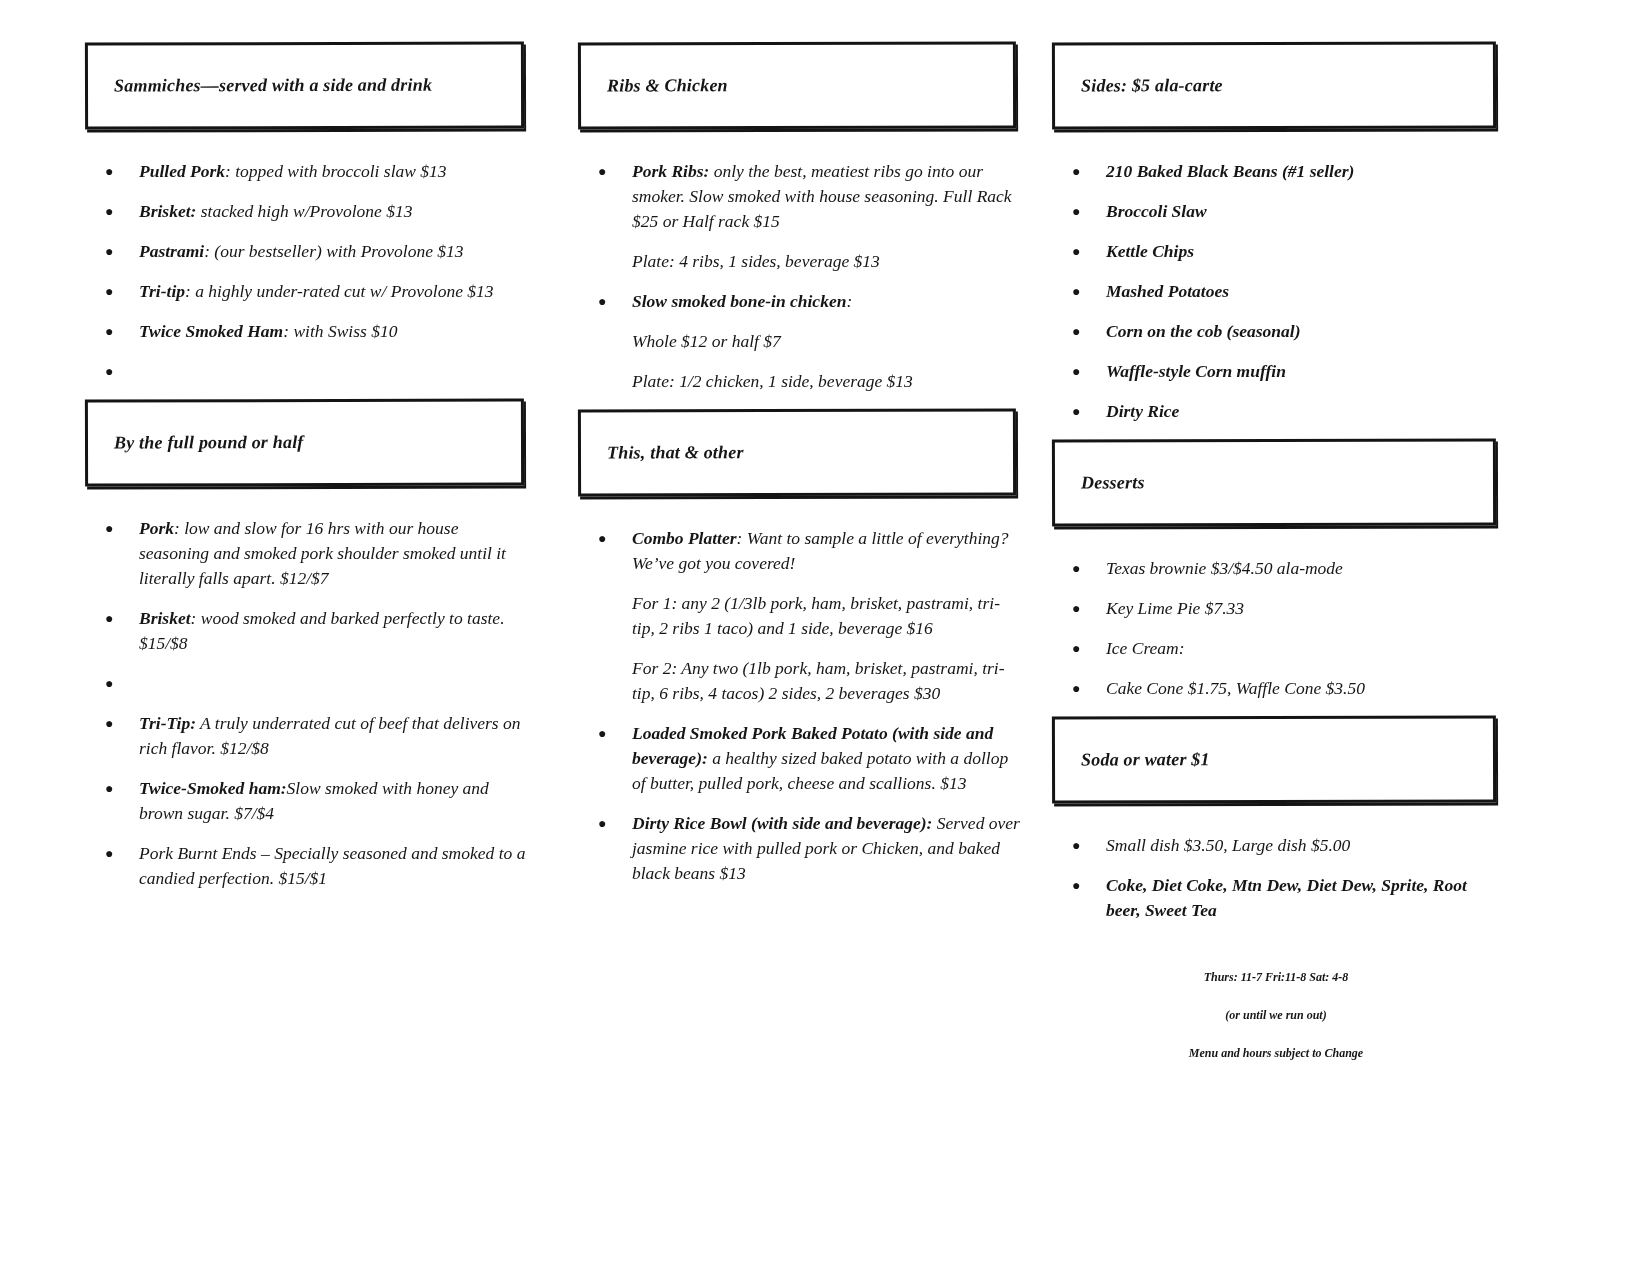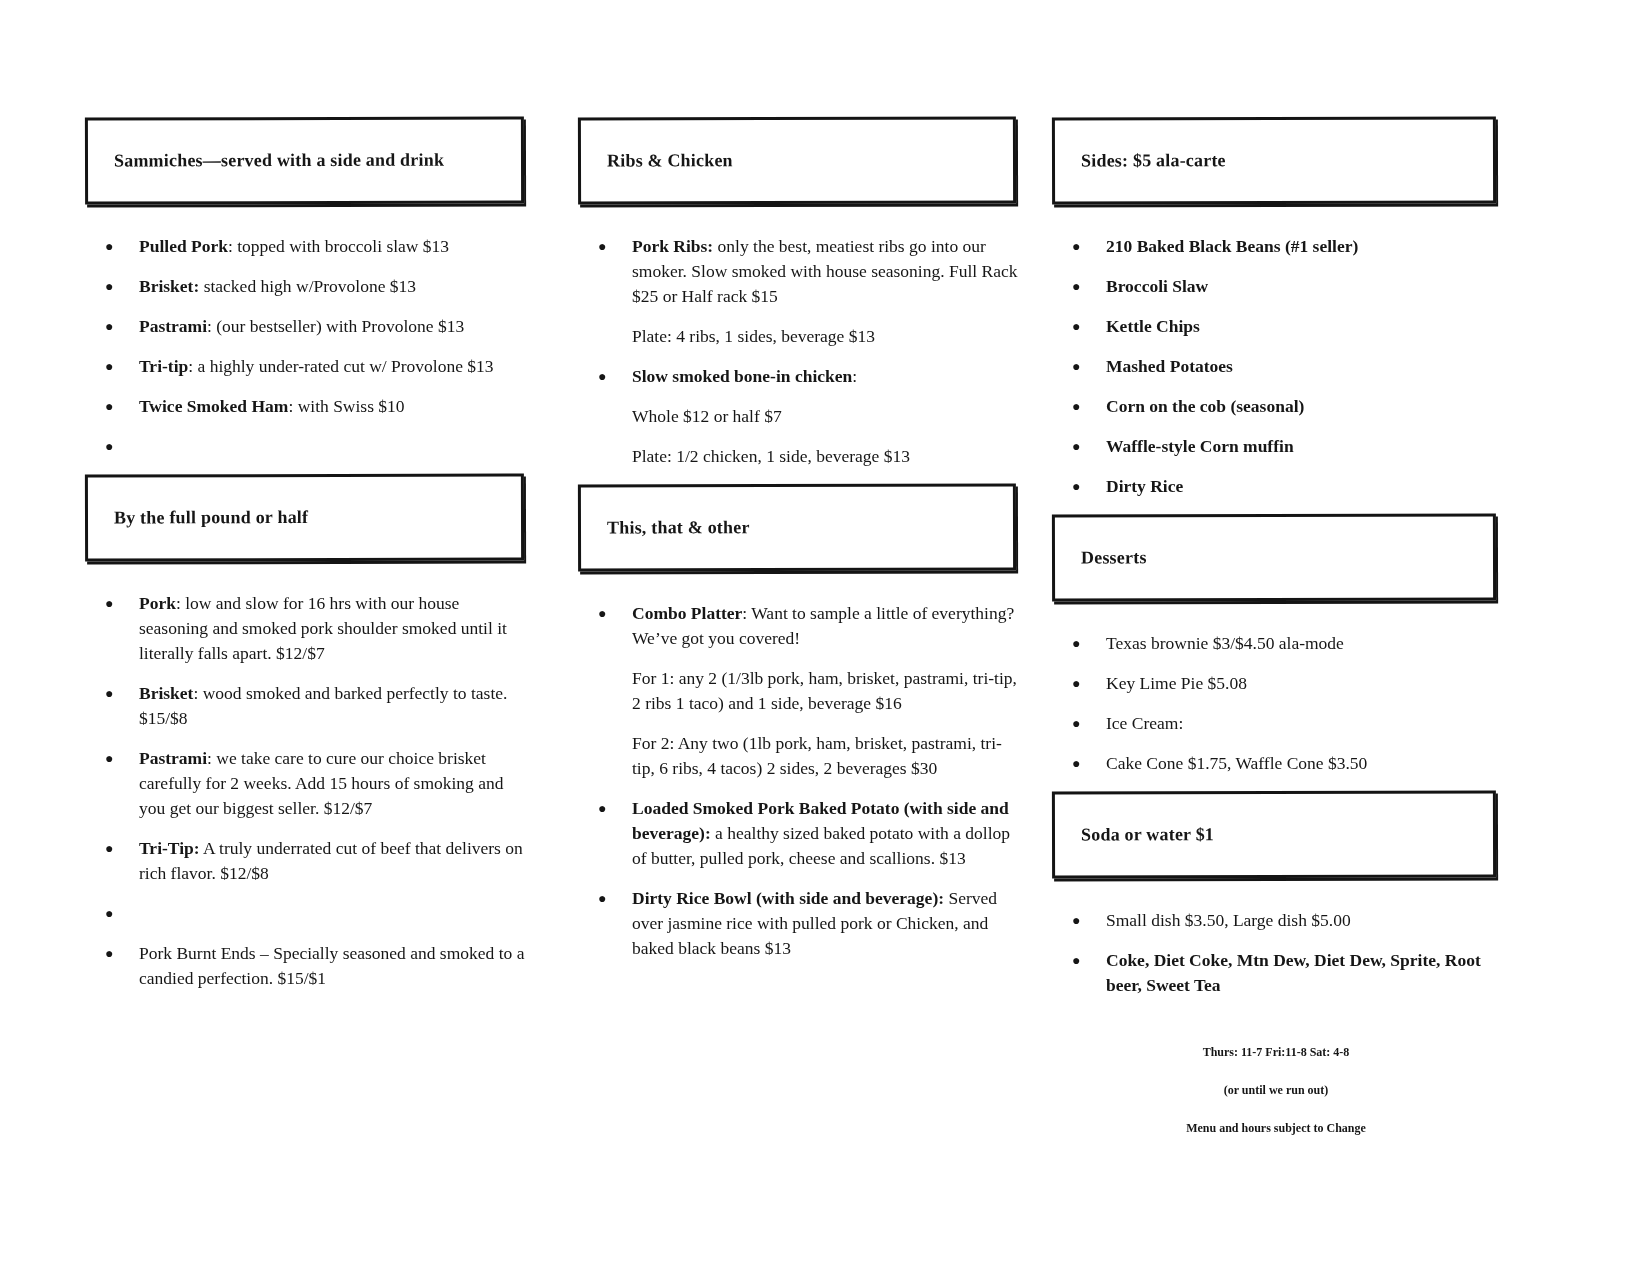--- a/index.html
+++ b/index.html
@@ -9,21 +9,21 @@
     height: 1275px;
     background: #ffffff;
     font-family: "Liberation Serif", "DejaVu Serif", serif;
     color: #161616;
     overflow: hidden;
   }
   .col { position: absolute; top: 0; }
   .col-1 { left: 85px;  width: 443px; }
   .col-2 { left: 578px; width: 442px; }
   .col-3 { left: 1052px; width: 448px; }
-  .col-inner { padding-top: 117px; }
+  .col-inner { padding-top: 42px; font-style: italic; }
 
   .header-box {
     border: 3px solid #141414;
     box-shadow: 2px 3px 0 0 #141414;
     background: #ffffff;
     padding: 30px 26px;
     margin: 0 4px 30px 0;
     transform: rotate(-0.15deg);
   }
   .header-box .title {
@@ -97,28 +97,28 @@
           <div class="item">
             <span class="bullet">●</span>
             <span class="txt"><span class="lead">Pork</span><span>:  low and slow for 16 hrs with our house seasoning and smoked pork shoulder smoked until it literally falls apart.  $12/$7</span></span>
           </div>
           <div class="item">
             <span class="bullet">●</span>
             <span class="txt"><span class="lead">Brisket</span><span>: wood smoked and barked perfectly to taste.  $15/$8</span></span>
           </div>
           <div class="item">
             <span class="bullet">●</span>
-            <span class="txt"><span class="lead">Pastrami</span><span>:  we take care to cure our choice brisket carefully for 2 weeks.  Add 15 hours of smoking and you get our biggest seller. $12/$7</span></span>
           </div>
           <div class="item">
             <span class="bullet">●</span>
             <span class="txt"><span class="lead">Tri-Tip:</span><span> A truly underrated cut of beef that delivers on rich flavor.  $12/$8</span></span>
           </div>
           <div class="item">
             <span class="bullet">●</span>
+            <span class="txt"><span class="lead">Twice-Smoked ham:</span><span>Slow smoked with honey and brown sugar. $7/$4</span></span>
           </div>
           <div class="item">
             <span class="bullet">●</span>
             <span class="txt"><span>Pork Burnt Ends – Specially seasoned and smoked to a candied perfection. $15/$1</span></span>
           </div>
         </div>
       </div>
   </div>
   <div class="col col-2">
     <div class="col-inner">
@@ -199,21 +199,21 @@
           </div>
         </div>
         <div class="header-box"><span class="title">Desserts</span></div>
         <div class="list">
           <div class="item">
             <span class="bullet">●</span>
             <span class="txt"><span>Texas brownie $3/$4.50 ala-mode</span></span>
           </div>
           <div class="item">
             <span class="bullet">●</span>
-            <span class="txt"><span>Key Lime Pie $5.08</span></span>
+            <span class="txt"><span>Key Lime Pie $7.33</span></span>
           </div>
           <div class="item">
             <span class="bullet">●</span>
             <span class="txt"><span>Ice Cream:</span></span>
           </div>
           <div class="item">
             <span class="bullet">●</span>
             <span class="txt"><span>Cake Cone  $1.75, Waffle Cone $3.50</span></span>
           </div>
         </div>

